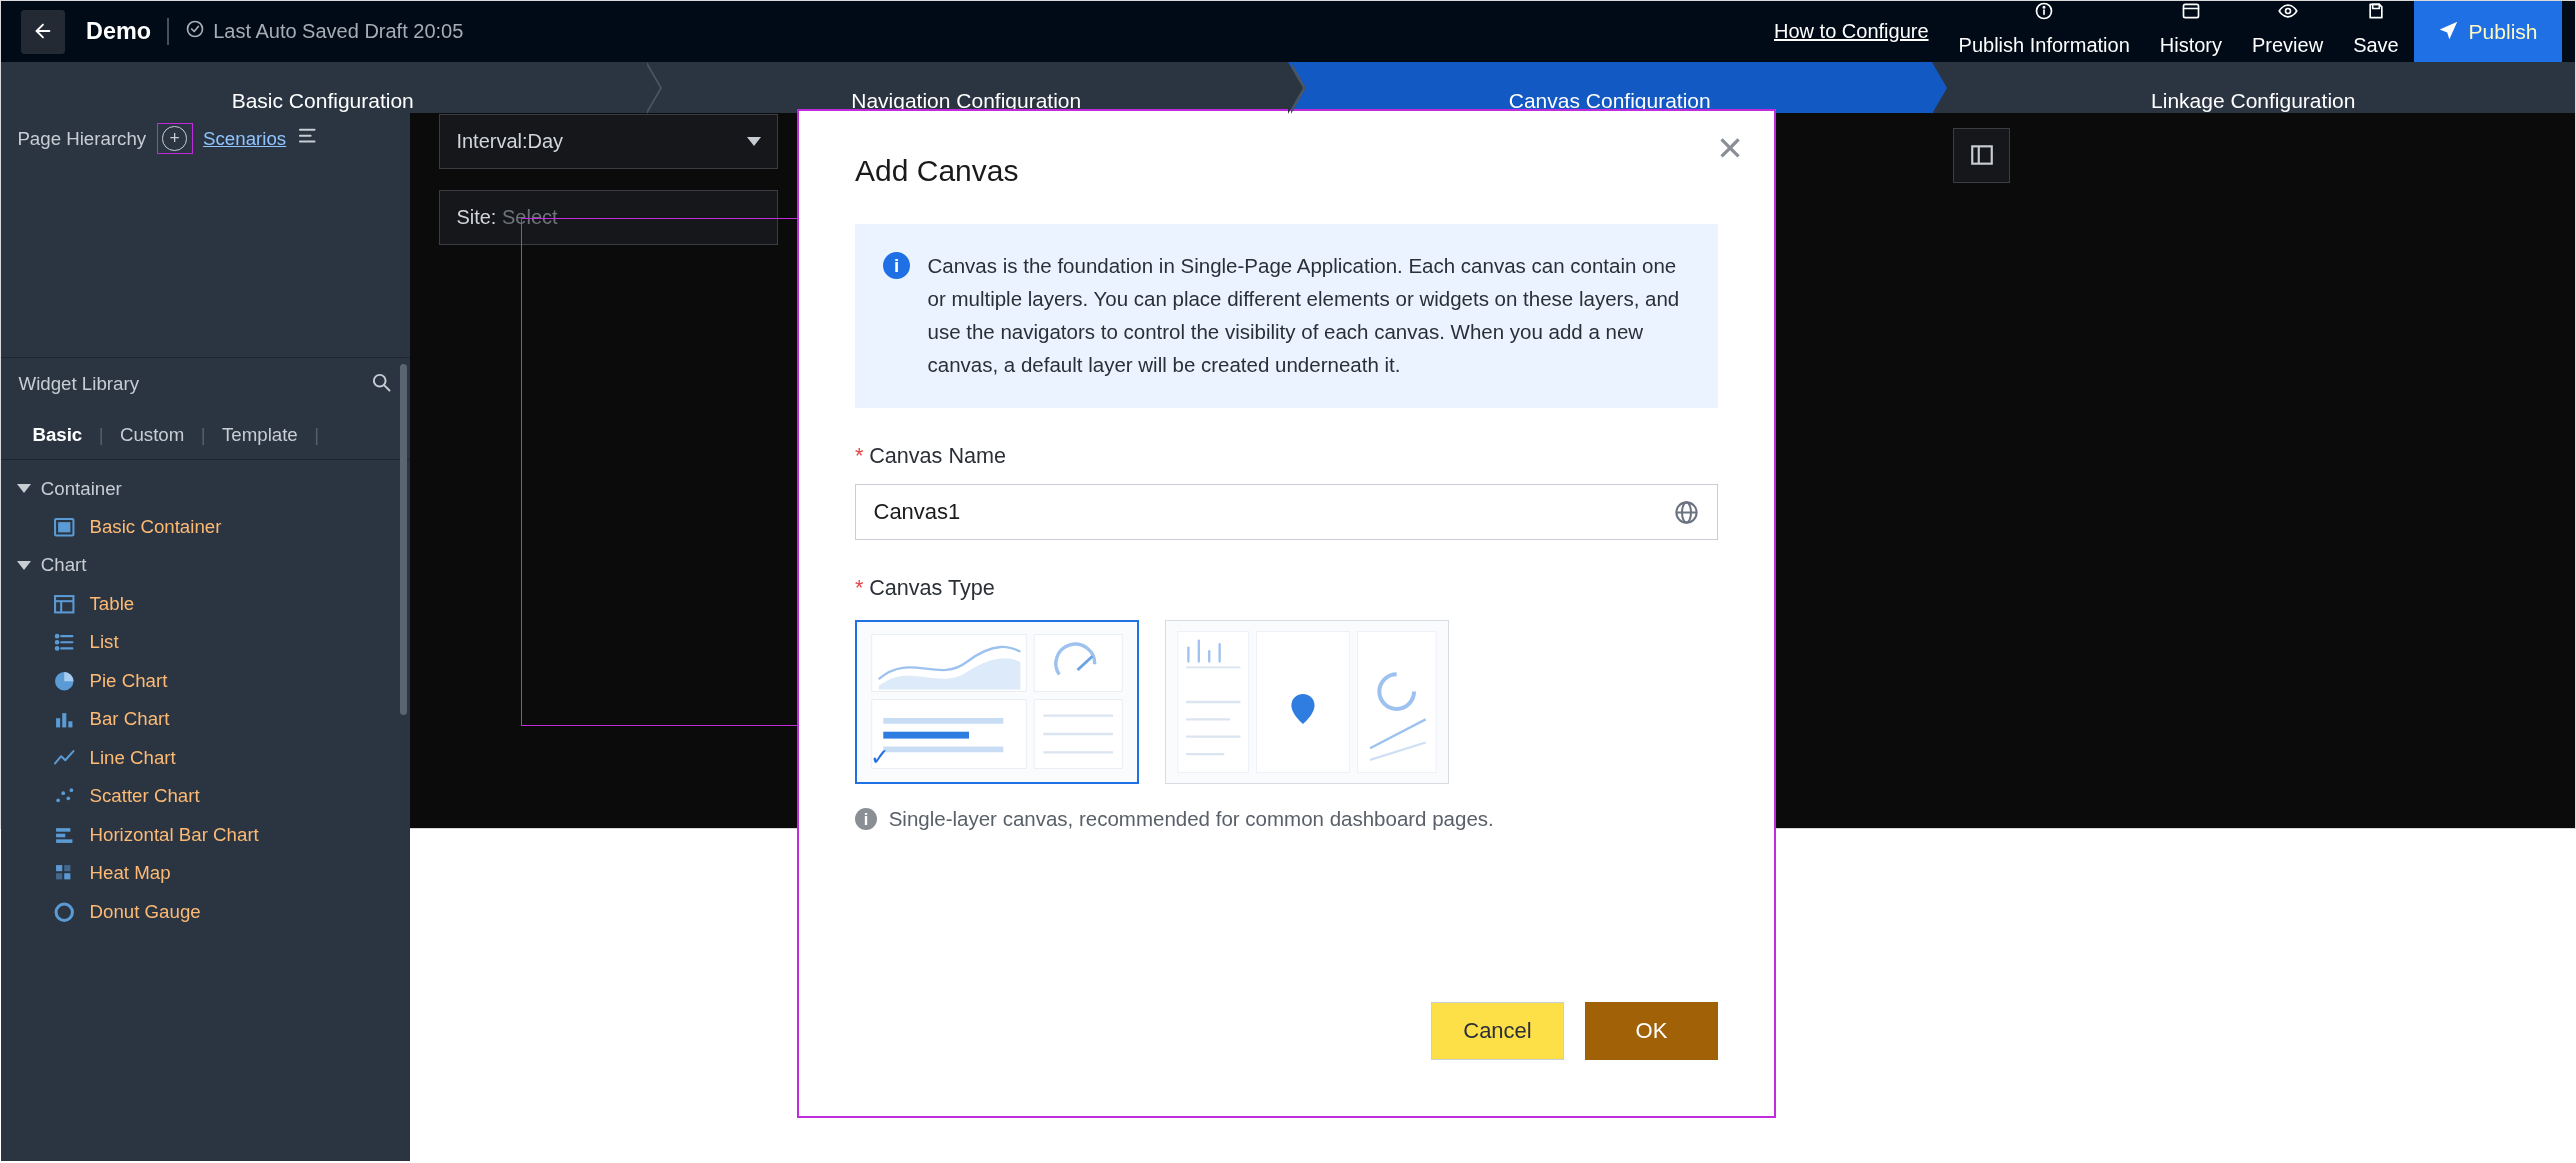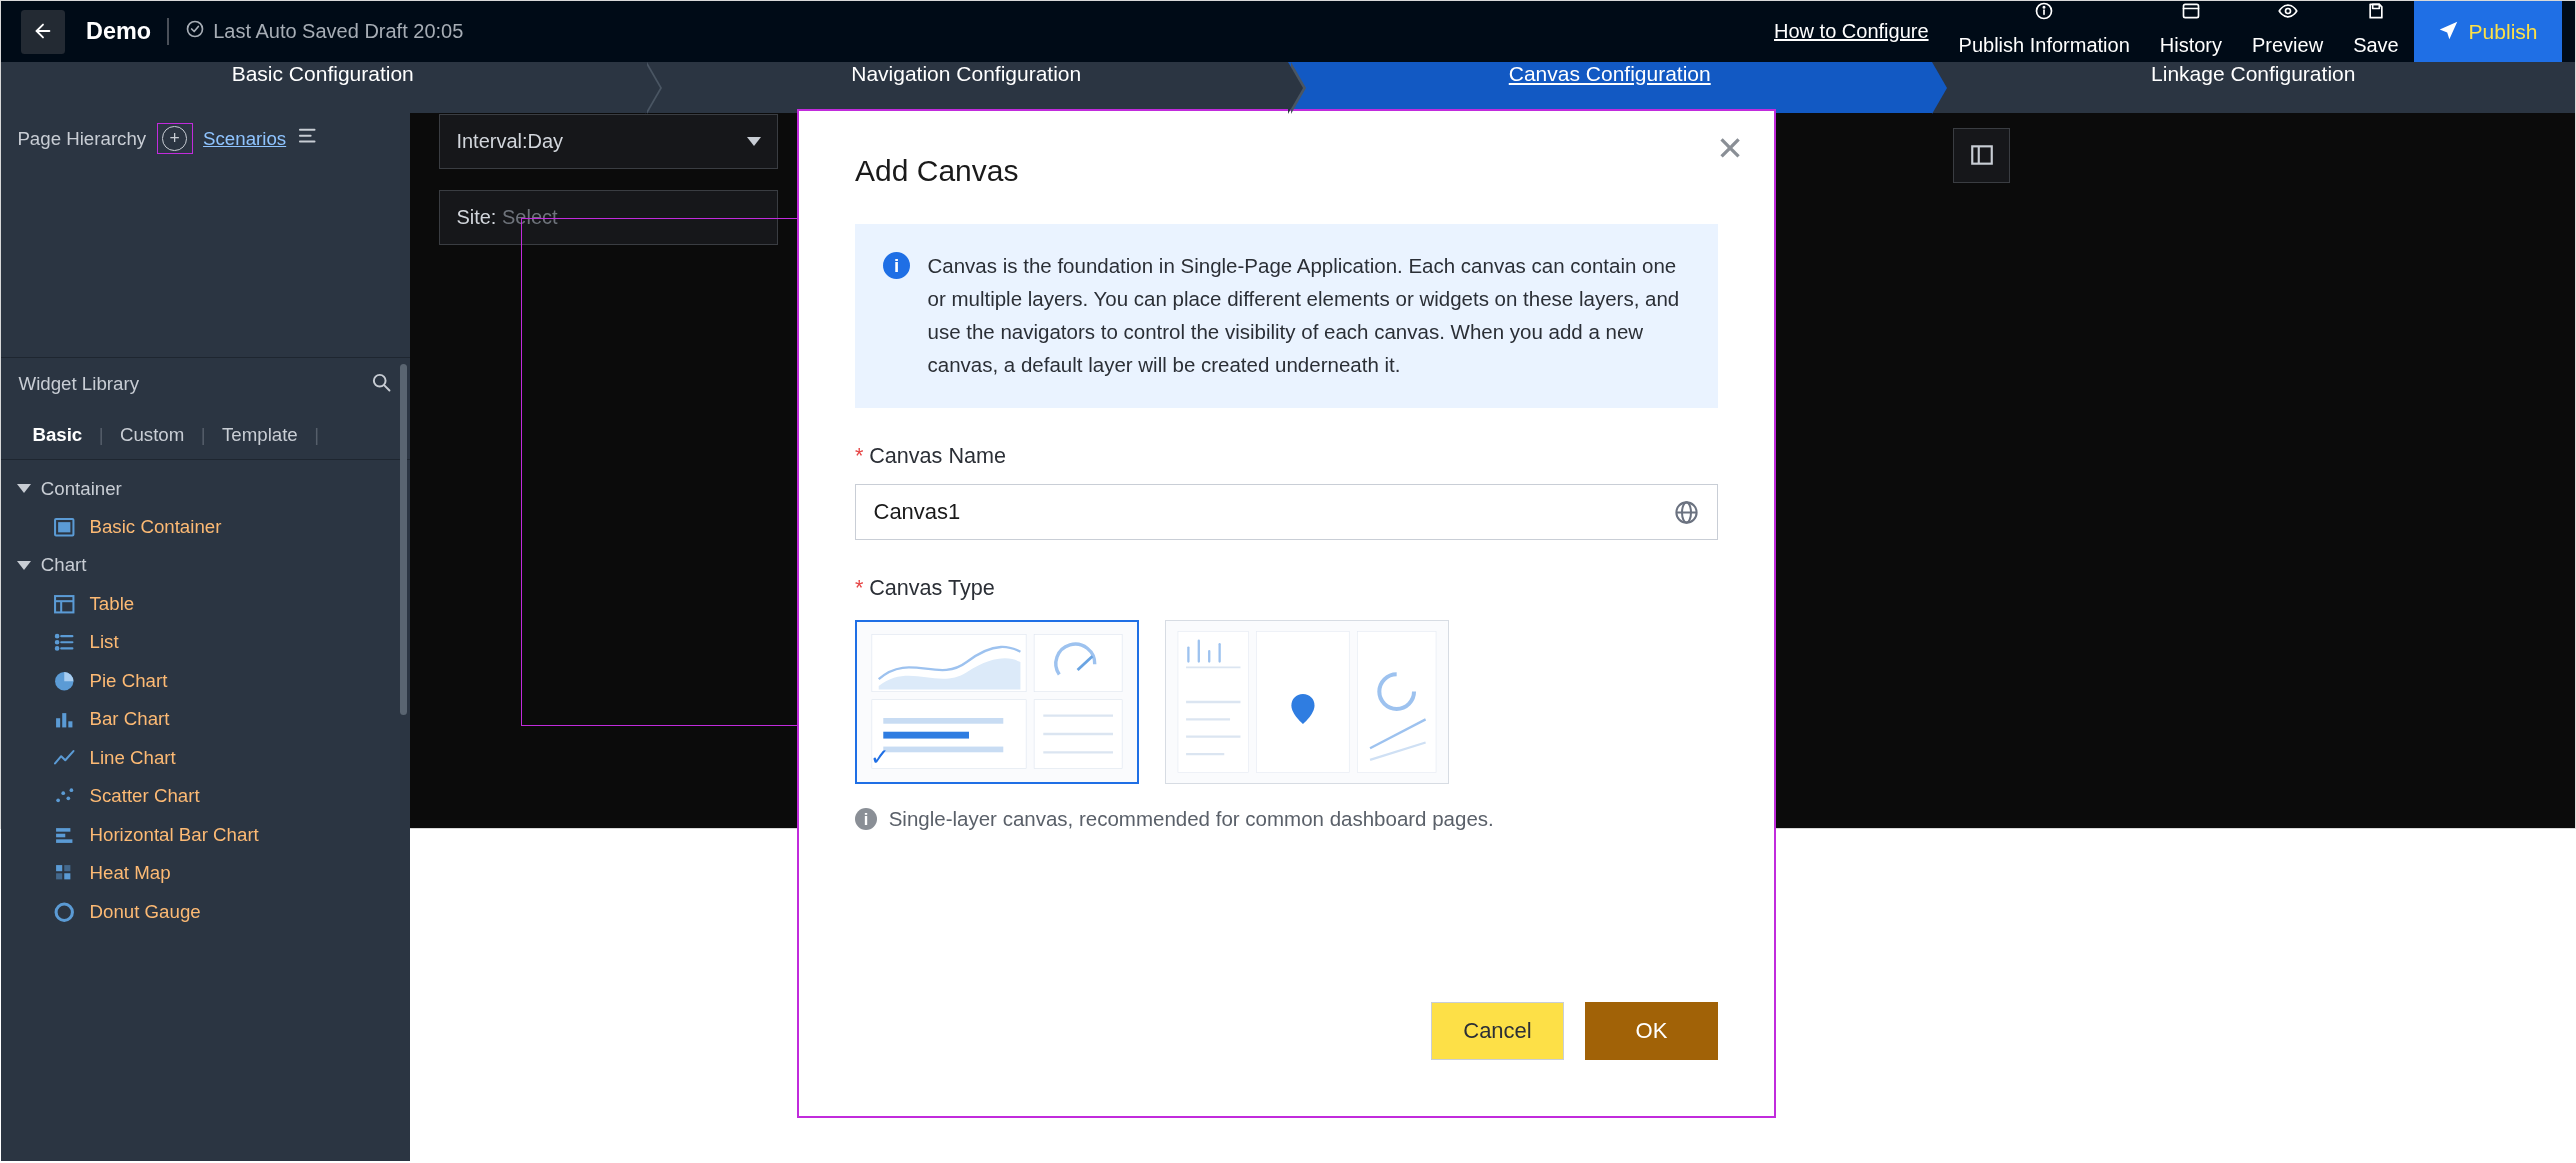--- a/index.html
+++ b/index.html
@@ -50,32 +50,32 @@
     display:flex; align-items:center; gap:8.2px;
     font-size:20px; color:#ffffff; padding:0 15px; height:61px;flex-direction:column;
   }
   .tb-item svg { width:20px; height:20px; }
   .tb-link {
     font-size:20px; color:#ffffff; text-decoration:underline; padding:0 15px;
     display:flex; align-items:center; height:61px;
   }
   .publish-btn {
     background:#1f6fe5; height:61px; display:flex; align-items:center; gap:9.4px;
-    padding:0 24.5px; font-size:21px; color:#fde047; font-weight:500;
+    padding:0 24.5px; font-size:21px; color:#fef9c3; font-weight:500;
   }
   .publish-btn svg { width:21px; height:21px; }
   .caret { width:0;height:0;border-left:5.8px solid transparent;border-right:5.8px solid transparent;border-top:7px solid #fff; margin-left:3.5px;}
 
   
   .steps {
     position:absolute; left:0; top:61px; width:100%; height:51px;
     background:#2b3542; display:flex;
   }
   .step {
-    position:relative; flex:1; display:flex; align-items:flex-start; justify-content:center;
+    position:relative; flex:1; display:flex; align-items:flex-end; justify-content:center;
     font-size:21px; color:#ffffff;
   }
   .step .chev {
     position:absolute; right:-15px; top:0; width:0; height:0;
     border-top:26px solid transparent; border-bottom:26px solid transparent;
     border-left:15px solid #2b3542; z-index:3;
   }
   .step .chev-outline {
     position:absolute; right:-17.5px; top:0; width:0; height:0;
     border-top:26px solid transparent; border-bottom:26px solid transparent;

